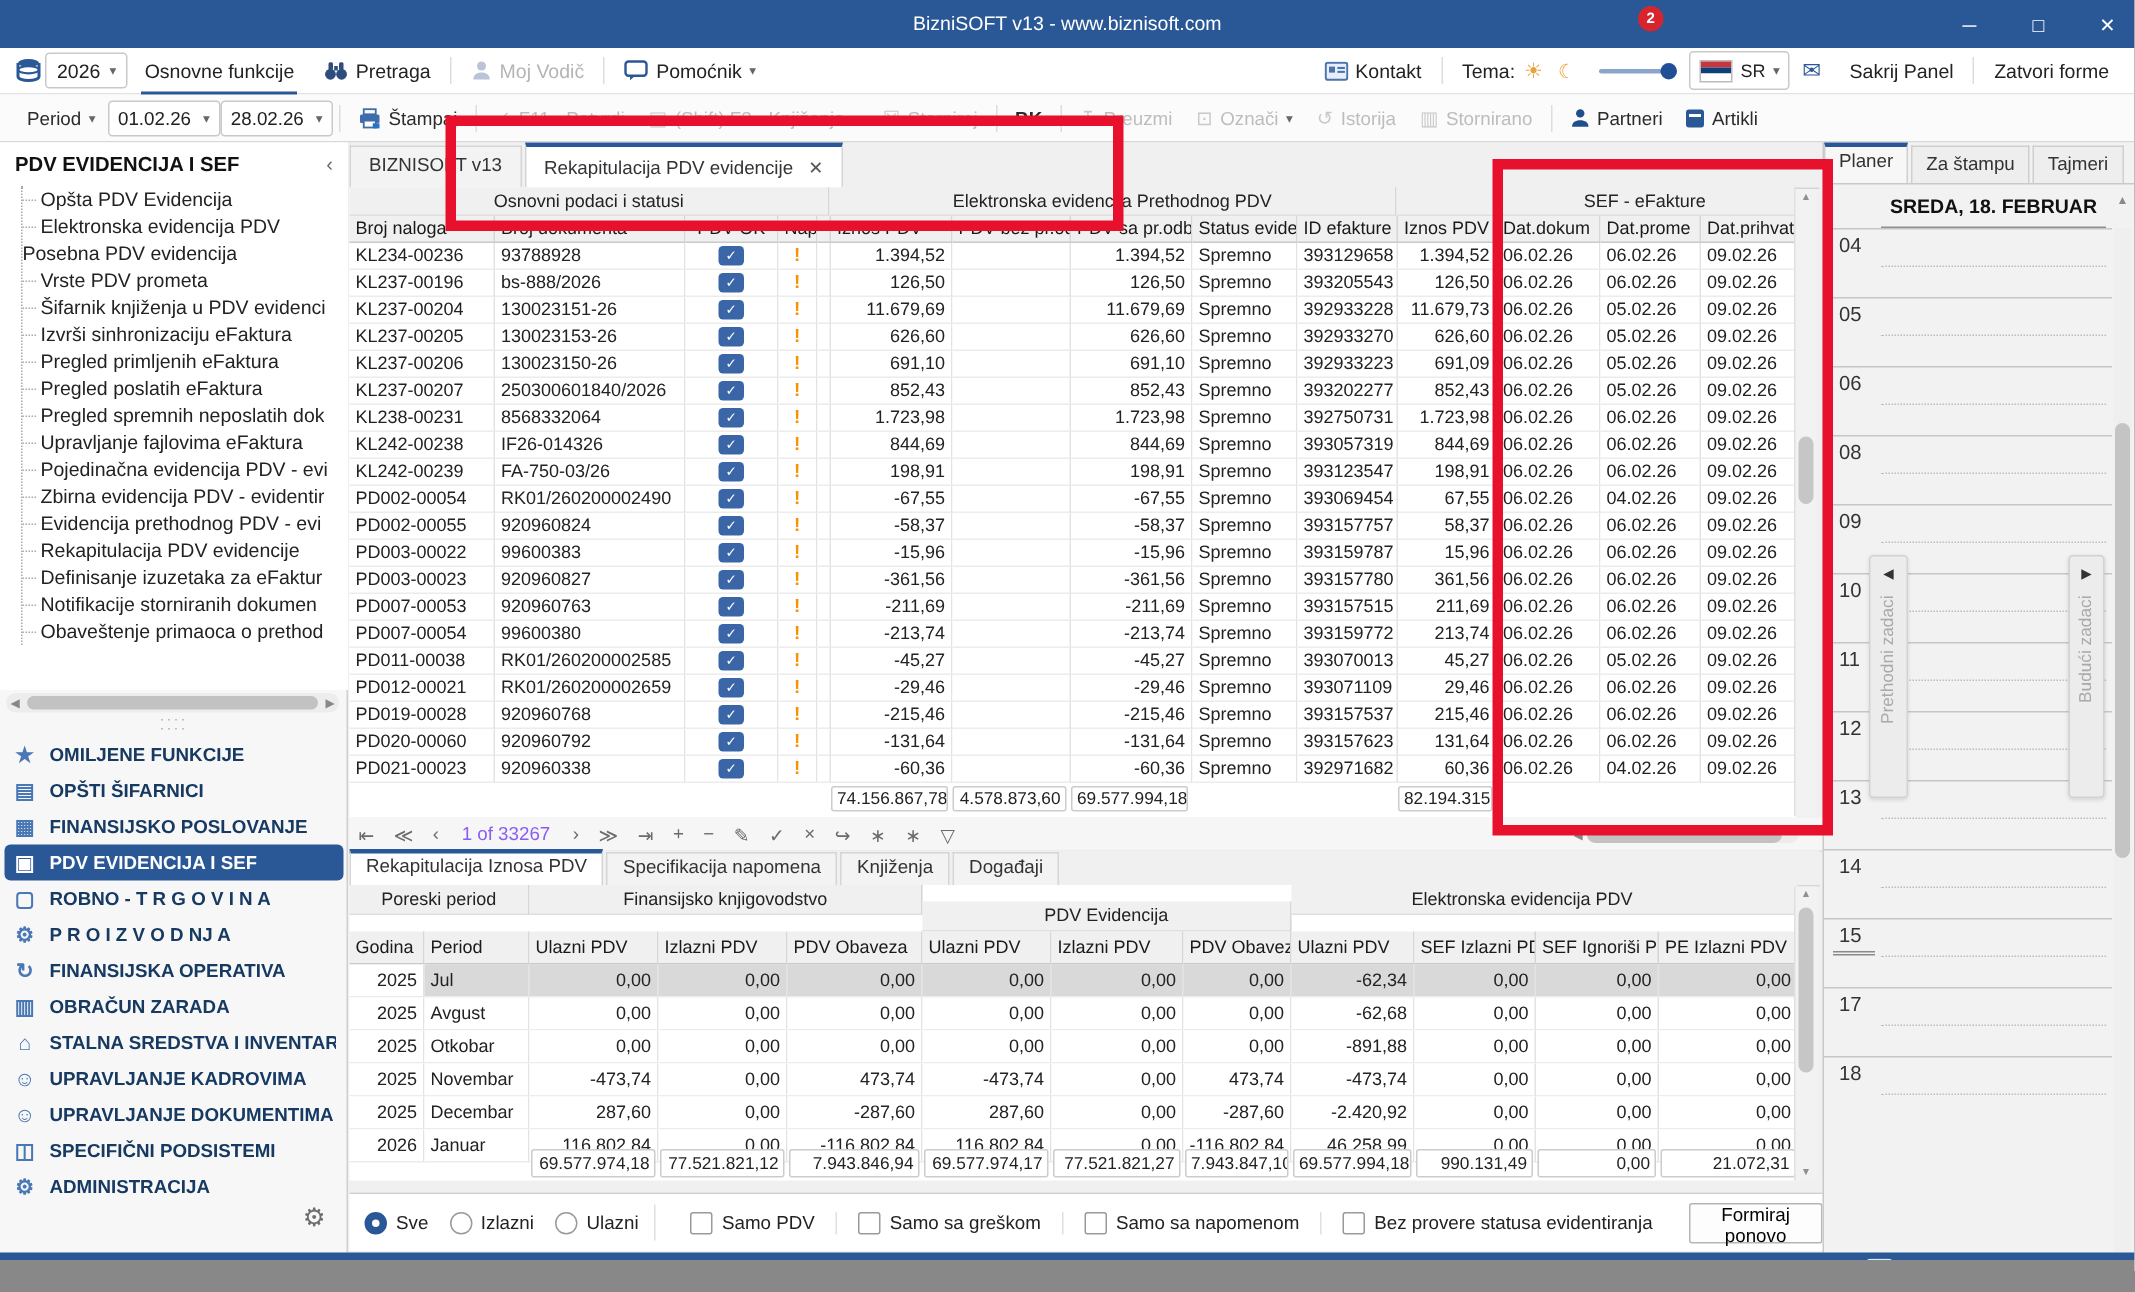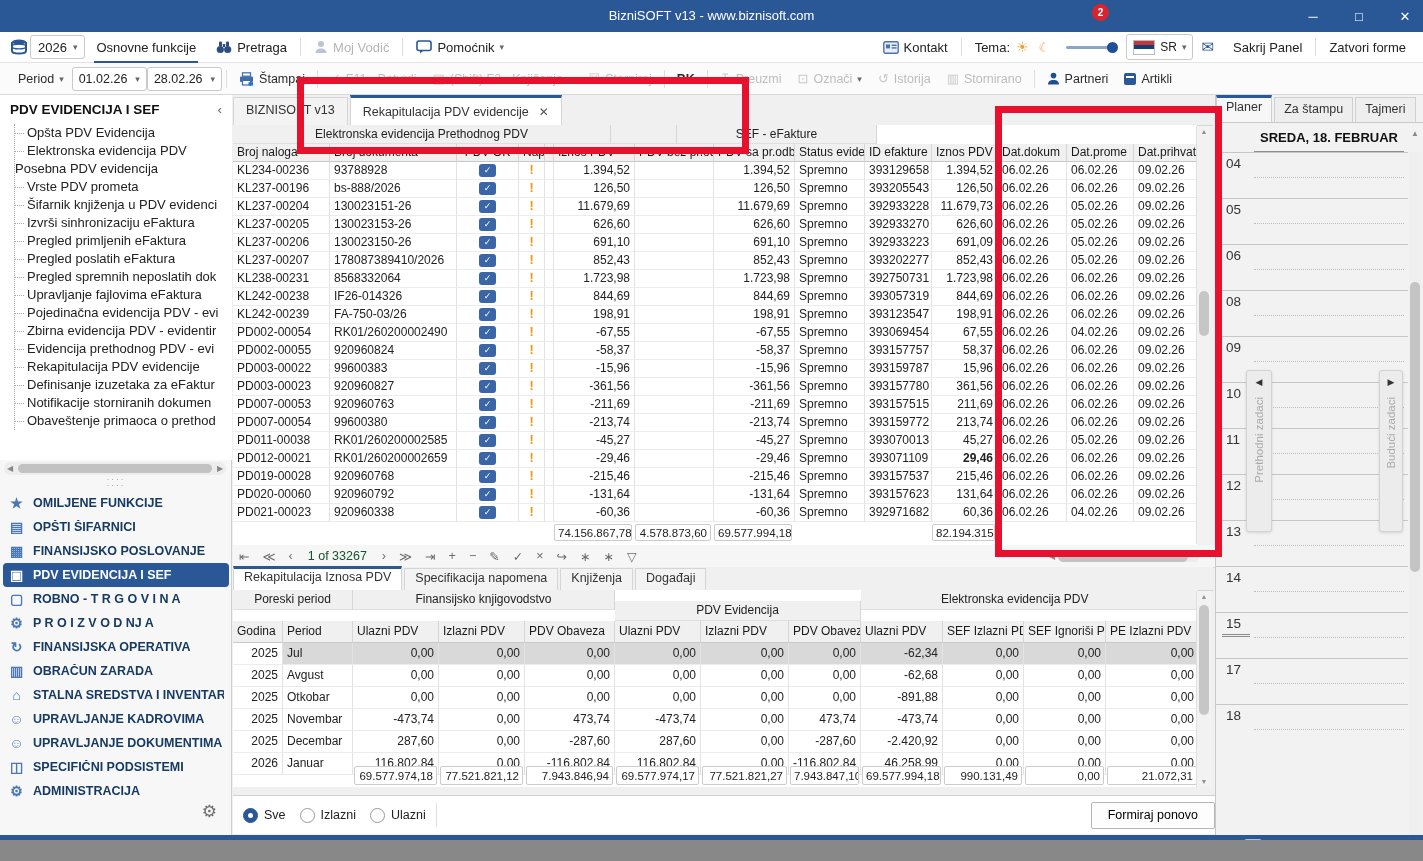--- a/index.html
+++ b/index.html
@@ -76,21 +76,21 @@
   .chk{display:inline-block;width:17px;height:13px;background:#3a66a8;border-radius:3px;color:#fff;font-size:9px;line-height:13px;text-align:center;vertical-align:middle;}
   .warn{color:#f59300;font-weight:bold;font-size:12.5px;}
   .fbox{position:absolute;height:17px;line-height:16px;border:1px solid #cccccc;border-radius:2px;background:#fff;font-size:11.5px;text-align:right;padding:0 3px;overflow:hidden;white-space:nowrap;box-sizing:border-box;}
   .vscroll{position:absolute;width:14px;background:#f2f2f2;border-left:1px solid #e0e0e0;}
   .vscroll .va{position:absolute;left:0;width:14px;text-align:center;font-size:7px;color:#909090;}
   .vscroll .vt{position:absolute;left:2px;width:10px;background:#c6c6c6;border-radius:5px;}
 
   
   #navigator{position:absolute;left:0;top:450px;width:980px;height:22px;background:#f6f6f6;border-bottom:1px solid #dcdcdc;display:flex;align-items:center;padding:0 6px;gap:13px;color:#6b6b6b;font-size:12.5px;}
   #navigator .nv{cursor:default;}
-  #navigator .pos{color:#14532d;margin:0 2px;}
+  #navigator .pos{color:#8b5cf6;margin:0 2px;}
   #nav-hscroll{position:absolute;right:14px;top:455px;width:150px;height:12px;display:flex;align-items:center;}
   #nav-hscroll .arr{font-size:8px;color:#888;margin-right:3px;}
   #nav-hscroll .track{flex:1;height:11px;background:#ececec;border-radius:6px;}
   #nav-hscroll .thumb{height:11px;width:92%;background:#c2c2c2;border-radius:6px;}
 
   
   #detail-tabs{position:absolute;left:0;top:472px;width:980px;height:23px;display:flex;align-items:flex-end;border-bottom:1px solid #d5d5d5;background:#f0f0f0;}
   .dtab{height:21px;line-height:19px;padding:0 10px;font-size:12.5px;color:#333;background:#f3f3f3;border:1px solid #d5d5d5;border-bottom:none;margin-right:2px;}
   .dtab.active{background:#fff;border-top:3px solid #2a5796;line-height:16px;}
 
@@ -465,20 +465,21 @@
     <div id="tabstrip">
       <span class="mtab"><span>BIZNISOFT v13</span></span>
       <span class="mtab active">
         <span>Rekapitulacija PDV evidencije</span>
         <span class="x">✕</span>
       </span>
     </div>
 
     <div id="topgrid" class="gwrap" style="left:0;top:30px;width:964px;height:420px;">
         <div class="grow ggroup">
+          <div class="gcell" style="width: 320px;">Osnovni podaci i statusi</div>
           <div class="gcell" style="width: 378px;">Elektronska evidencija Prethodnog PDV</div>
           <div class="gcell" style="width: 66px;"></div>
           <div class="gcell" style="width: 200px;">SEF - eFakture</div>
         </div>
         <div class="grow ghead">
           <div class="gcell" style="width: 97px;">Broj naloga</div>
           <div class="gcell" style="width: 127px;">Broj dokumenta</div>
           <div class="gcell c" style="width: 62px;">PDV OK</div>
           <div class="gcell c" style="width: 26px;">Nap</div>
           <div class="gcell" style="width: 8px;"></div>
@@ -567,21 +568,21 @@
           <div class="gcell r" style="width: 81px;">691,10</div>
           <div class="gcell" style="width: 70px;">Spremno</div>
           <div class="gcell r" style="width: 67px;">392933223</div>
           <div class="gcell r" style="width: 66px;">691,09</div>
           <div class="gcell" style="width: 69px;">06.02.26</div>
           <div class="gcell" style="width: 67px;">05.02.26</div>
           <div class="gcell" style="width: 64px;">09.02.26</div>
         </div>
         <div class="grow">
           <div class="gcell" style="width: 97px;">KL237-00207</div>
-          <div class="gcell" style="width: 127px;">178087389410/2026</div>
+          <div class="gcell" style="width: 127px;">250300601840/2026</div>
           <div class="gcell c" style="width: 62px;"><span class="chk">✓</span></div>
           <div class="gcell c" style="width: 26px;"><span class="warn">!</span></div>
           <div class="gcell" style="width: 8px;"></div>
           <div class="gcell r" style="width: 81px;">852,43</div>
           <div class="gcell r" style="width: 79px;"></div>
           <div class="gcell r" style="width: 81px;">852,43</div>
           <div class="gcell" style="width: 70px;">Spremno</div>
           <div class="gcell r" style="width: 67px;">393202277</div>
           <div class="gcell r" style="width: 66px;">852,43</div>
           <div class="gcell" style="width: 69px;">06.02.26</div>
@@ -752,21 +753,21 @@
           <div class="gcell" style="width: 97px;">PD012-00021</div>
           <div class="gcell" style="width: 127px;">RK01/260200002659</div>
           <div class="gcell c" style="width: 62px;"><span class="chk">✓</span></div>
           <div class="gcell c" style="width: 26px;"><span class="warn">!</span></div>
           <div class="gcell" style="width: 8px;"></div>
           <div class="gcell r" style="width: 81px;">-29,46</div>
           <div class="gcell r" style="width: 79px;"></div>
           <div class="gcell r" style="width: 81px;">-29,46</div>
           <div class="gcell" style="width: 70px;">Spremno</div>
           <div class="gcell r" style="width: 67px;">393071109</div>
-          <div class="gcell r" style="width: 66px; font-weight: bold;">29,46</div>
+          <div class="gcell r" style="width: 66px;">29,46</div>
           <div class="gcell" style="width: 69px;">06.02.26</div>
           <div class="gcell" style="width: 67px;">06.02.26</div>
           <div class="gcell" style="width: 64px;">09.02.26</div>
         </div>
         <div class="grow">
           <div class="gcell" style="width: 97px;">PD019-00028</div>
           <div class="gcell" style="width: 127px;">920960768</div>
           <div class="gcell c" style="width: 62px;"><span class="chk">✓</span></div>
           <div class="gcell c" style="width: 26px;"><span class="warn">!</span></div>
           <div class="gcell" style="width: 8px;"></div>
@@ -985,20 +986,38 @@
           <span class="fitem">
             <span class="radio"></span>
             <span>Izlazni</span>
           </span>
           <span class="fitem">
             <span class="radio"></span>
             <span>Ulazni</span>
           </span>
         </span>
       <span class="fsep"></span>
+      <span id="checks" class="flex" style="gap:0;">
+          <span class="fitem" style="padding: 0px 14px;">
+            <span class="chkbox"></span>
+            <span>Samo PDV</span>
+          </span>
+          <span class="fitem" style="padding: 0px 14px; border-left: 1px solid rgb(224, 224, 224);">
+            <span class="chkbox"></span>
+            <span>Samo sa greškom</span>
+          </span>
+          <span class="fitem" style="padding: 0px 14px; border-left: 1px solid rgb(224, 224, 224);">
+            <span class="chkbox"></span>
+            <span>Samo sa napomenom</span>
+          </span>
+          <span class="fitem" style="padding: 0px 14px; border-left: 1px solid rgb(224, 224, 224);">
+            <span class="chkbox"></span>
+            <span>Bez provere statusa evidentiranja</span>
+          </span>
+        </span>
       <button id="formiraj">Formiraj ponovo</button>
     </div>
   </div>
 
   <div id="rightpanel" class="abs">
     <div id="ptabs">
       <span class="ptab active"><span>Planer</span></span>
       <span class="ptab"><span>Za štampu</span></span>
       <span class="ptab"><span>Tajmeri</span></span>
     </div>

